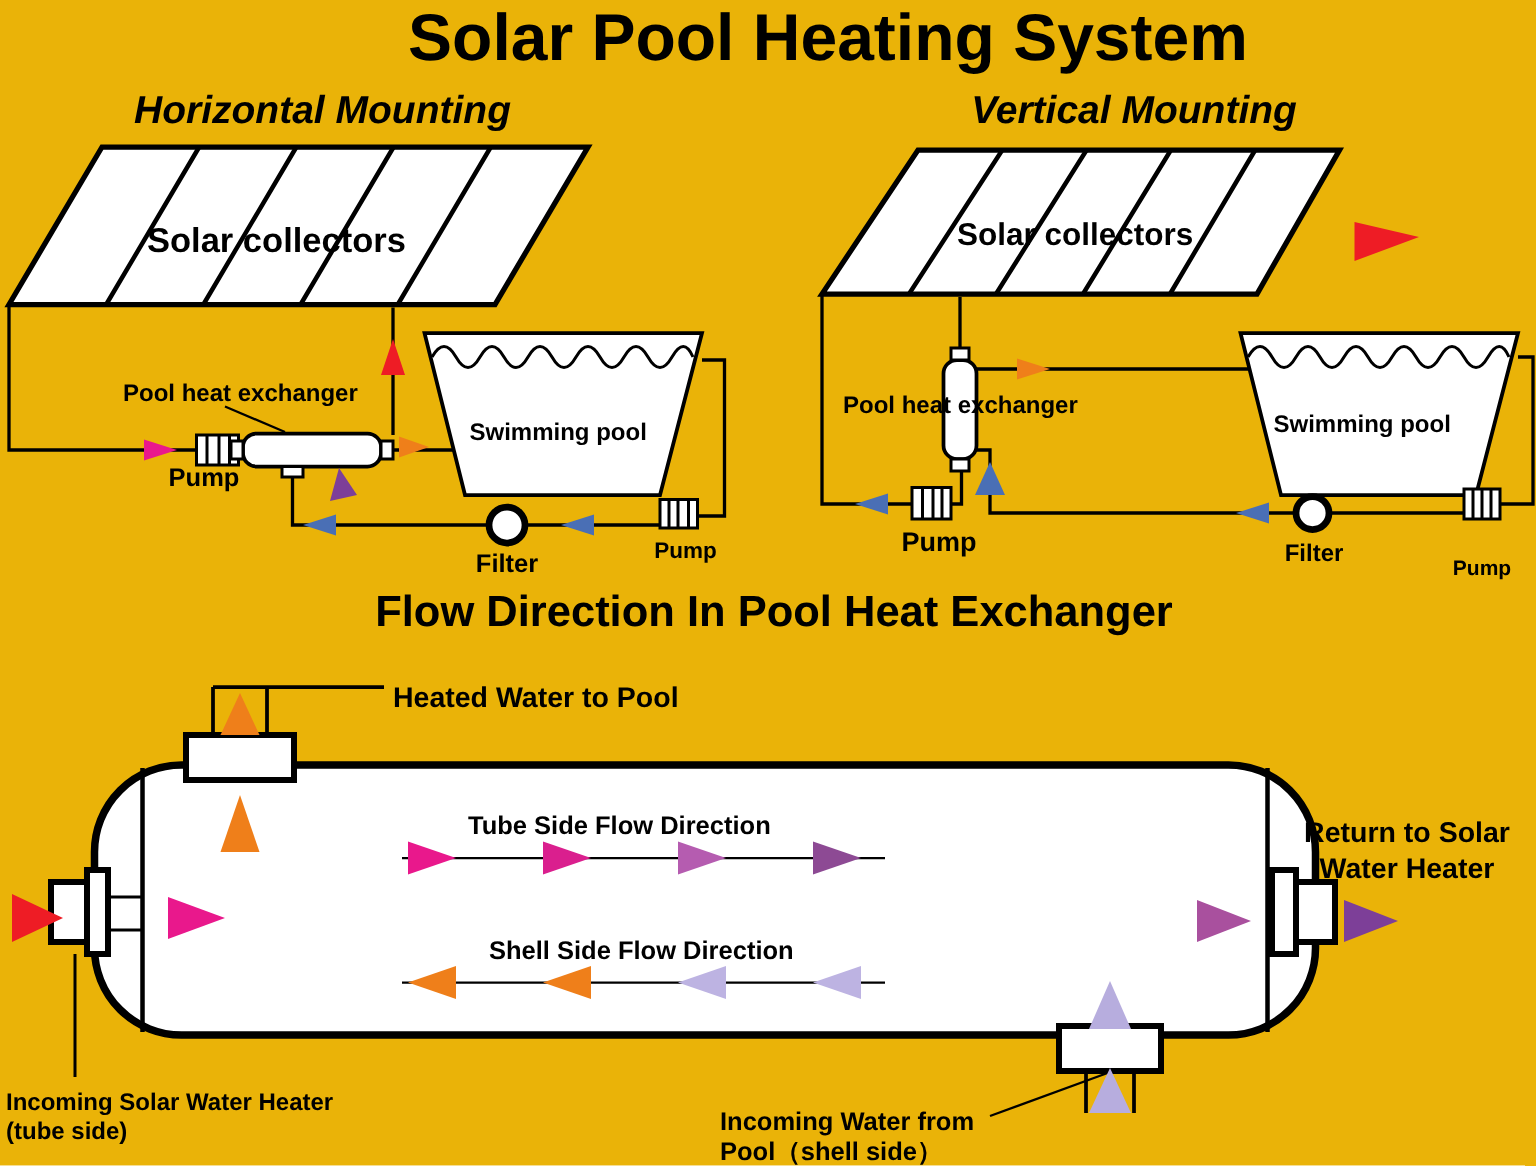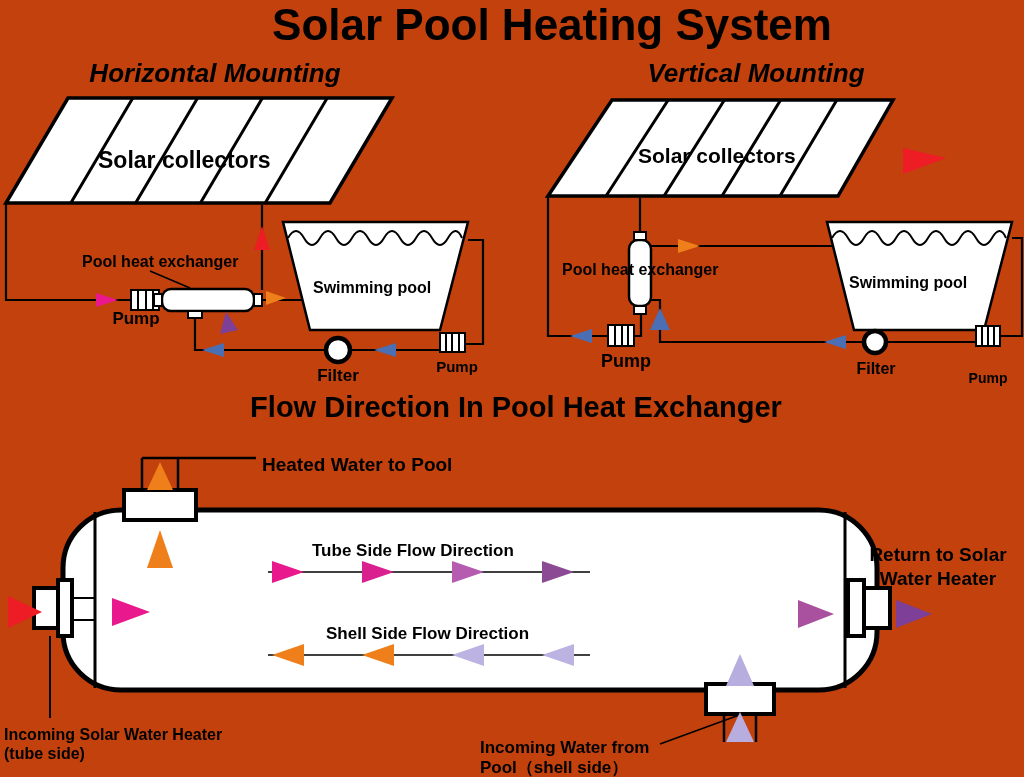--- a/index.html
+++ b/index.html
@@ -1,16 +1,16 @@
 <!DOCTYPE html>
 <html><head>
 <meta charset="utf-8">
 <style>
   html,body{margin:0;padding:0;background:#fff;}
-  .stage{position:relative;width:1024px;height:777px;background:#c2410c;overflow:hidden;}
+  .stage{position:relative;width:1024px;height:777px;background:#eab308;overflow:hidden;}
   svg{display:block;}
   text{font-family:"Liberation Sans","DejaVu Sans",sans-serif;fill:#000;}
   .b{font-weight:bold;}
   .i{font-style:italic;}
   .shape{fill:#fff;stroke:#000;}
   .ln{fill:none;stroke:#000;}
 </style>
 </head>
 <body>
 

